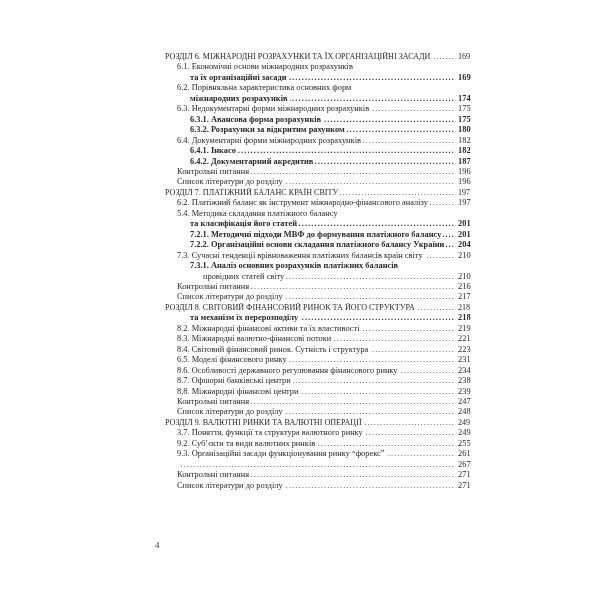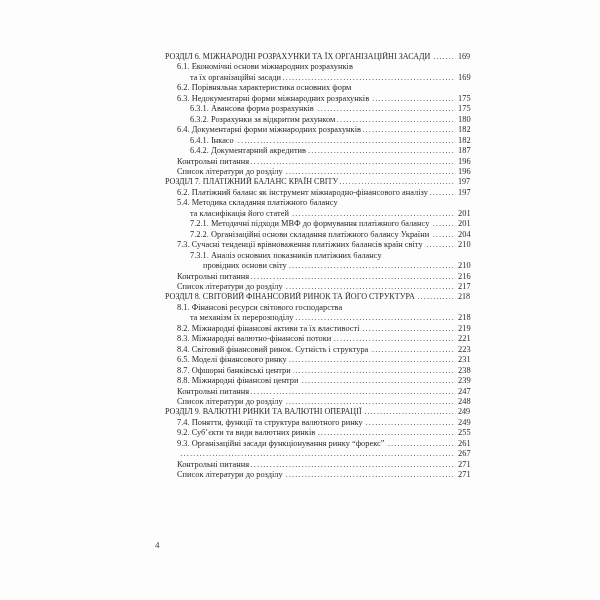--- a/index.html
+++ b/index.html
@@ -22,21 +22,21 @@
   }
   .row {
     display:flex;
     align-items:baseline;
     line-height:10.45px;
     font-size:8.4px;
     white-space:nowrap;
   }
   .row.ind0 { padding-left:9px;  font-size:8.1px; }
   .row.ind1 { padding-left:21px; }
-  .row.ind2 { padding-left:34px; }
+  .row.ind2 { padding-left:34px;font-weight:bold; }
   .row.ind3 { padding-left:47px; }
   .label { white-space:nowrap; flex:0 0 auto; }
   .leader {
     flex:1 1 auto;
     min-width:0;
     overflow:hidden;
     white-space:nowrap;
     margin:0 3px 0 2px;
     direction:rtl; 
     text-align:left;
@@ -72,20 +72,25 @@
         <span class="label">6.1. Економічні основи міжнародних розрахунків</span>
       </div>
       <div class="row ind2">
         <span class="label">та їх організаційні засади</span>
         <span class="leader"></span>
         <span class="pg">169</span>
       </div>
       <div class="row ind1">
         <span class="label">6.2. Порівняльна характеристика основних форм</span>
       </div>
+      <div class="row ind2">
+        <span class="label">міжнародних розрахунків</span>
+        <span class="leader"></span>
+        <span class="pg">174</span>
+      </div>
       <div class="row ind1">
         <span class="label">6.3. Недокументарні форми міжнародних розрахунків</span>
         <span class="leader"></span>
         <span class="pg">175</span>
       </div>
       <div class="row ind2">
         <span class="label">6.3.1. Авансова форма розрахунків</span>
         <span class="leader"></span>
         <span class="pg">175</span>
       </div>
@@ -146,45 +151,42 @@
         <span class="label">7.2.2. Організаційні основи складання платіжного балансу України</span>
         <span class="leader"></span>
         <span class="pg">204</span>
       </div>
       <div class="row ind1">
         <span class="label">7.3. Сучасні тенденції врівноваження платіжних балансів країн світу</span>
         <span class="leader"></span>
         <span class="pg">210</span>
       </div>
       <div class="row ind2">
-        <span class="label">7.3.1. Аналіз основних показників платіжних балансу</span>
+        <span class="label">7.3.1. Аналіз основних розрахунків платіжних балансів</span>
       </div>
       <div class="row ind3">
-        <span class="label">провідних основи світу</span>
+        <span class="label">провідних статей світу</span>
         <span class="leader"></span>
         <span class="pg">210</span>
       </div>
       <div class="row ind1">
         <span class="label">Контрольні питання</span>
         <span class="leader"></span>
         <span class="pg">216</span>
       </div>
       <div class="row ind1">
         <span class="label">Список літератури до розділу</span>
         <span class="leader"></span>
         <span class="pg">217</span>
       </div>
       <div class="row ind0">
         <span class="label">РОЗДІЛ 8. СВІТОВИЙ ФІНАНСОВИЙ РИНОК ТА ЙОГО СТРУКТУРА</span>
         <span class="leader"></span>
         <span class="pg">218</span>
       </div>
-      <div class="row ind1">
-        <span class="label">8.1. Фінансові ресурси світового господарства</span>
-      </div>
       <div class="row ind2">
         <span class="label">та механізм їх перерозподілу</span>
         <span class="leader"></span>
         <span class="pg">218</span>
       </div>
       <div class="row ind1">
         <span class="label">8.2. Міжнародні фінансові активи та їх властивості</span>
         <span class="leader"></span>
         <span class="pg">219</span>
       </div>
@@ -197,20 +199,25 @@
         <span class="label">8.4. Світовий фінансовий ринок. Сутність і структура</span>
         <span class="leader"></span>
         <span class="pg">223</span>
       </div>
       <div class="row ind1">
         <span class="label">6.5. Моделі фінансового ринку</span>
         <span class="leader"></span>
         <span class="pg">231</span>
       </div>
       <div class="row ind1">
+        <span class="label">8.6. Особливості державного регулювання фінансового ринку</span>
+        <span class="leader"></span>
+        <span class="pg">234</span>
+      </div>
+      <div class="row ind1">
         <span class="label">8.7. Офшорні банківські центри</span>
         <span class="leader"></span>
         <span class="pg">238</span>
       </div>
       <div class="row ind1">
         <span class="label">8.8. Міжнародні фінансові центри</span>
         <span class="leader"></span>
         <span class="pg">239</span>
       </div>
       <div class="row ind1">
@@ -222,21 +229,21 @@
         <span class="label">Список літератури до розділу</span>
         <span class="leader"></span>
         <span class="pg">248</span>
       </div>
       <div class="row ind0">
         <span class="label">РОЗДІЛ 9. ВАЛЮТНІ РИНКИ ТА ВАЛЮТНІ ОПЕРАЦІЇ</span>
         <span class="leader"></span>
         <span class="pg">249</span>
       </div>
       <div class="row ind1">
-        <span class="label">7.4. Поняття, функції та структура валютного ринку</span>
+        <span class="label">3.7. Поняття, функції та структура валютного ринку</span>
         <span class="leader"></span>
         <span class="pg">249</span>
       </div>
       <div class="row ind1">
         <span class="label">9.2. Суб’єкти та види валютних ринків</span>
         <span class="leader"></span>
         <span class="pg">255</span>
       </div>
       <div class="row ind1">
         <span class="label">9.3. Організаційні засади функціонування ринку “форекс”</span>

